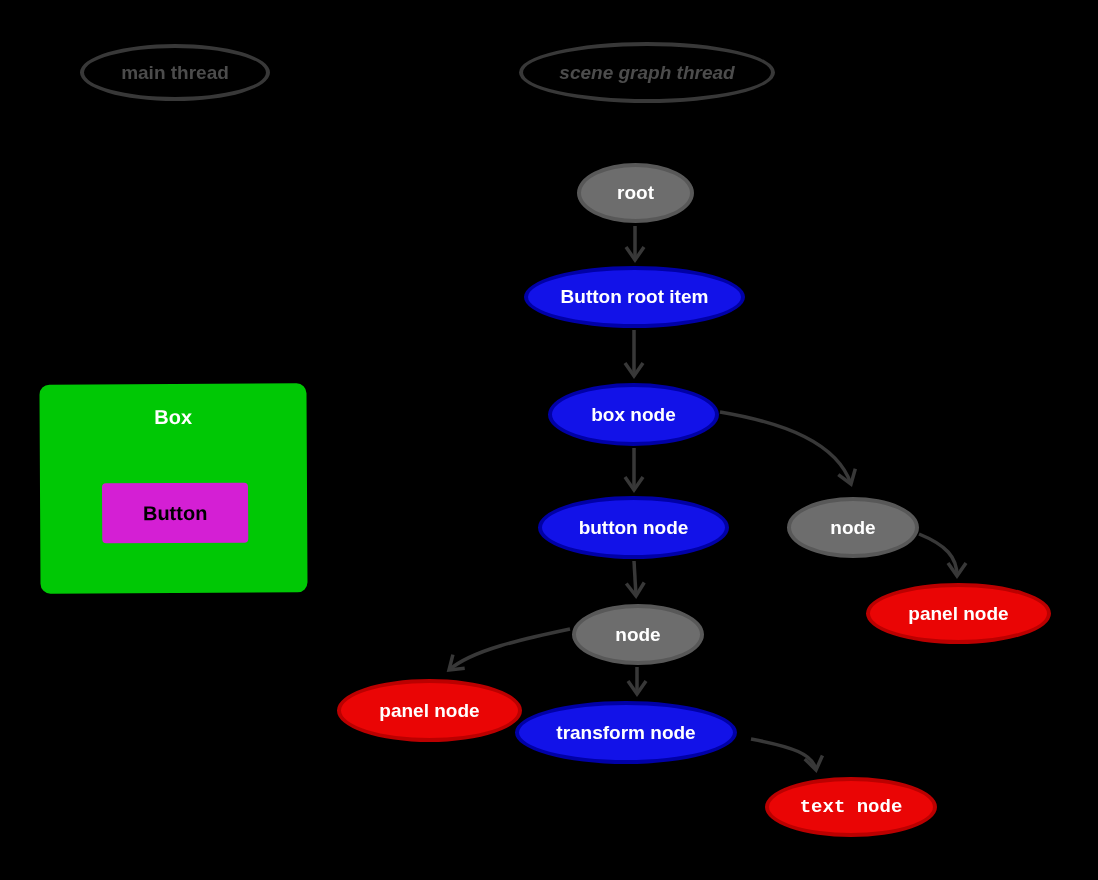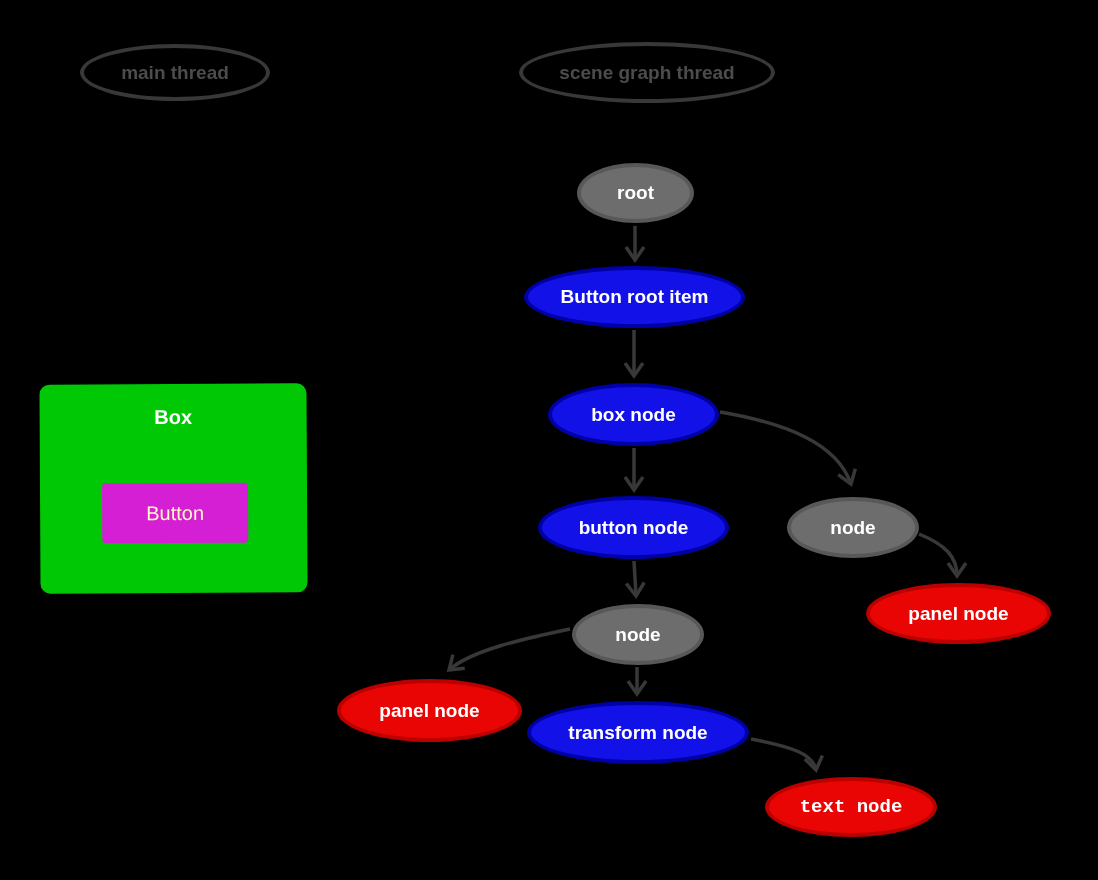--- a/index.html
+++ b/index.html
@@ -42,21 +42,21 @@
   #box-label{
     position:absolute;left:0;right:0;top:22px;
     text-align:center;color:#fff;font-weight:bold;font-size:20px;
   }
   #button-widget{
     position:absolute;
     left:62px;top:99px;width:146px;height:60px;
     background:var(--magenta,#d41fd4);
     border-radius:4px;
     display:flex;align-items:center;justify-content:center;
-    color:#fef9c3;font-weight:normal;font-size:20px;
+    color:#000000;font-weight:bold;font-size:20px;
   }
   #watermark{
     position:absolute;z-index:2;
     left:22px;top:835px;
     color:var(--watermark-text,#c9c9c9);
     font-size:21px;letter-spacing:0.5px;
   }
 </style>
 </head>
 <body>
@@ -76,21 +76,21 @@
     <path class="edge" d="M919,534 C946,545 957,557 957,576" marker-end="url(#arrow)"></path>
     <path class="edge" d="M634,561 L636,596" marker-end="url(#arrow)"></path>
     <path class="edge" d="M570,629 C523,639 472,650 449,670" marker-end="url(#arrow)"></path>
     <path class="edge" d="M637,667 L637,694" marker-end="url(#arrow)"></path>
     <path class="edge" d="M751,739 C793,747 813,754 816,770" marker-end="url(#arrow)"></path>
   </svg>
 
   <div class="ellipse-node n-outline" style="left:80px;top:44px;width:190px;height:57px;">
     <span>main thread</span>
   </div>
-  <div class="ellipse-node n-outline" style="left:519px;top:42px;width:256px;height:61px;">
+  <div class="ellipse-node n-outline" style="left:519px;top:42px;width:256px;height:61px;font-style:italic;">
     <span>scene graph thread</span>
   </div>
 
   <div class="ellipse-node n-gray" style="left:577px;top:163px;width:117px;height:60px;">
     <span>root</span>
   </div>
 
   <div class="ellipse-node n-blue" style="left:524px;top:266px;width:221px;height:62px;">
     <span>Button root item</span>
   </div>
@@ -112,21 +112,21 @@
   </div>
 
   <div class="ellipse-node n-gray" style="left:572px;top:604px;width:132px;height:61px;">
     <span>node</span>
   </div>
 
   <div class="ellipse-node n-red" style="left:337px;top:679px;width:185px;height:63px;">
     <span>panel node</span>
   </div>
 
-  <div class="ellipse-node n-blue" style="left:527px;top:701px;width:222px;height:63px;">
+  <div class="ellipse-node n-blue" style="left:515px;top:701px;width:222px;height:63px;">
     <span>transform node</span>
   </div>
 
   <div class="ellipse-node n-red" style="left:765px;top:777px;width:172px;height:60px;font-family:Liberation Mono, monospace;">
     <span>text node</span>
   </div>
 
   <div id="box-widget">
     <div id="box-label">Box</div>
     <div id="button-widget">

